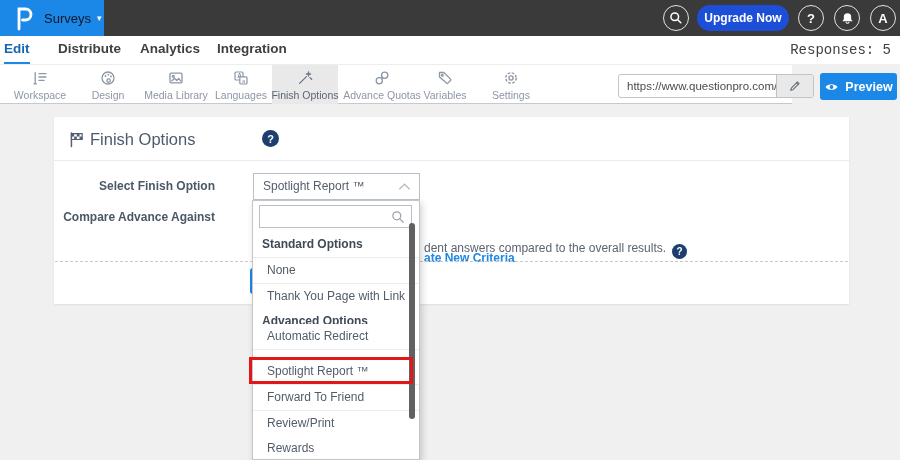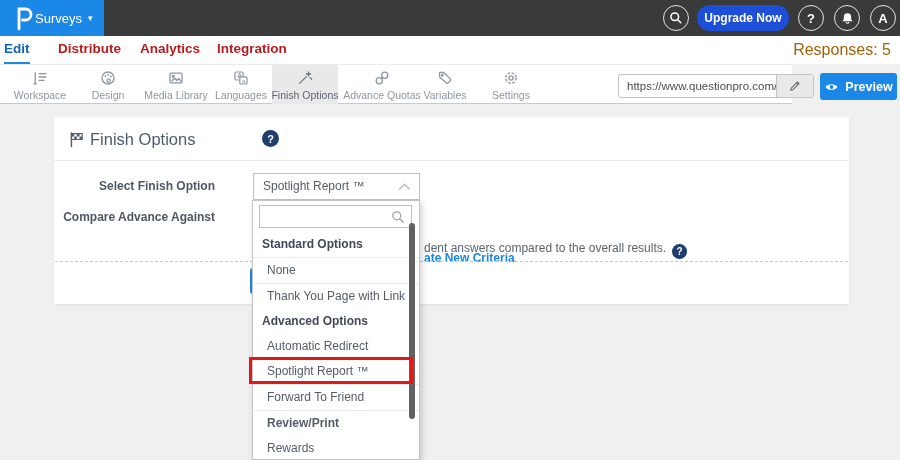--- a/index.html
+++ b/index.html
@@ -8,37 +8,37 @@
     position:relative; width:900px; height:460px; overflow:hidden;
     background:#f0f0f1; font-family:"Liberation Sans", sans-serif;
     -webkit-font-smoothing:antialiased;
   }
   .abs { position:absolute; }
 
   
   .topbar { left:0; top:0; width:900px; height:36px; background:#3a3a3a; z-index:40; }
   .logo-box { left:0; top:0; width:104px; height:36px; background:#1b87e6; display:flex; align-items:center; cursor:pointer; }
   .logo { margin-left:13px; }
-  .product { color:#ffffff; font-size:13px; }
+  .product { color:#0f172a; font-size:13px; margin-left:9px; }
   .caret { color:#fff; font-size:9px; margin-left:6px; }
   .crumbs { left:124px; top:0; height:36px; line-height:36px; font-size:13px; white-space:nowrap; }
   .crumb1 { color:#9cc2e4; cursor:pointer; }
   .crumb-sep { color:#8fa0b0; margin:0 9px; font-size:12px; }
   .crumb2 { color:#eef2f6; }
   .tb-circle { top:5px; width:26px; height:26px; border:1.5px solid rgba(255,255,255,.85); border-radius:50%;
     display:flex; align-items:center; justify-content:center; color:#fff; cursor:pointer; }
   .tb-q { font-size:13px; font-weight:bold; }
   .upgrade { left:697px; top:5px; width:92px; height:26px; border-radius:13px; background:#1d4ed8;
     color:#fff; font-size:12px; font-weight:bold; display:flex; align-items:center; justify-content:center; cursor:pointer; }
 
   
   .tabrow { left:0; top:36px; width:900px; height:28px; background:#fff; z-index:39; }
-  .tab { position:absolute; top:0; height:28px; line-height:26px; font-size:13.5px; font-weight:bold; color:#b91c1c; cursor:pointer; }
+  .tab { position:absolute; top:0; height:28px; line-height:26px; font-size:13.5px; font-weight:bold; color:#404040; cursor:pointer; }
   .tab.active { color:#1166b2; border-bottom:2px solid #1b87e6; }
-  .responses { position:absolute; right:9px; top:0; height:28px; line-height:28px; font-size:16px; color:#a16207; }
+  .responses { position:absolute; right:9px; top:0; height:28px; line-height:28px; font-size:14px; color:#404040;font-family:Liberation Mono, monospace; }
 
   
   .toolbar { left:0; top:64px; width:792px; height:40px; background:#fff; border-top:1px solid #ededed; border-bottom:1px solid #c9c9c9; z-index:38; }
   .tool { position:absolute; top:0; height:39px; display:flex; flex-direction:column; align-items:center; padding-top:4px; cursor:pointer; }
   .tool.active { background:#e9e9ea; }
   .tool .lbl { font-size:10.5px; color:#8d97a3; margin-top:2px; white-space:nowrap; }
   .tool.active .lbl { color:#5c6672; }
   .urlbox { left:618px; top:74px; width:196px; height:24px; border:1px solid #c3c3c3; border-radius:3px; background:#fff; overflow:hidden; }
   .urlbox input { position:absolute; left:0; top:0; width:158px; height:22px; border:0; outline:0; padding:0 0 0 8px;
     font-family:"Liberation Sans",sans-serif; font-size:11.5px; color:#4c4c4c; background:transparent; }
@@ -244,23 +244,23 @@
       <input value="" style="">
       <svg width="17" height="17" viewBox="0 0 18 18">
         <circle cx="7.2" cy="7.2" r="4.2" fill="none" stroke="#98a1ab" stroke-width="1.3"></circle>
         <path d="M10.4 10.4 L14 14" stroke="#98a1ab" stroke-width="1.3" stroke-linecap="round"></path>
       </svg>
     </div>
     <div class="dd-row hdr" style="top:31px;">Standard Options</div>
     <div class="dd-row" style="top:57px;">None</div>
     <div class="dd-row" style="top:83px;">Thank You Page with Link</div>
     <div class="dd-row hdr" style="top:108px;">Advanced Options</div>
-    <div class="dd-row" style="top:133px;">Automatic Redirect</div>
+    <div class="dd-row" style="top:123px;">Automatic Redirect</div>
     <div class="dd-row" style="top:158px;">Spotlight Report ™</div>
     <div class="dd-row" style="top:184px;">Forward To Friend</div>
-    <div class="dd-row" style="top:210px;font-weight:bold;">Review/Print</div>
+    <div class="dd-row" style="top:210px;">Review/Print</div>
     <div class="dd-row" style="top:235px;">Rewards</div>
     <div class="dd-thumb"></div>
   </div>
 
   <div class="abs red-box"></div>
 
 </div>
 
 </body></html>

